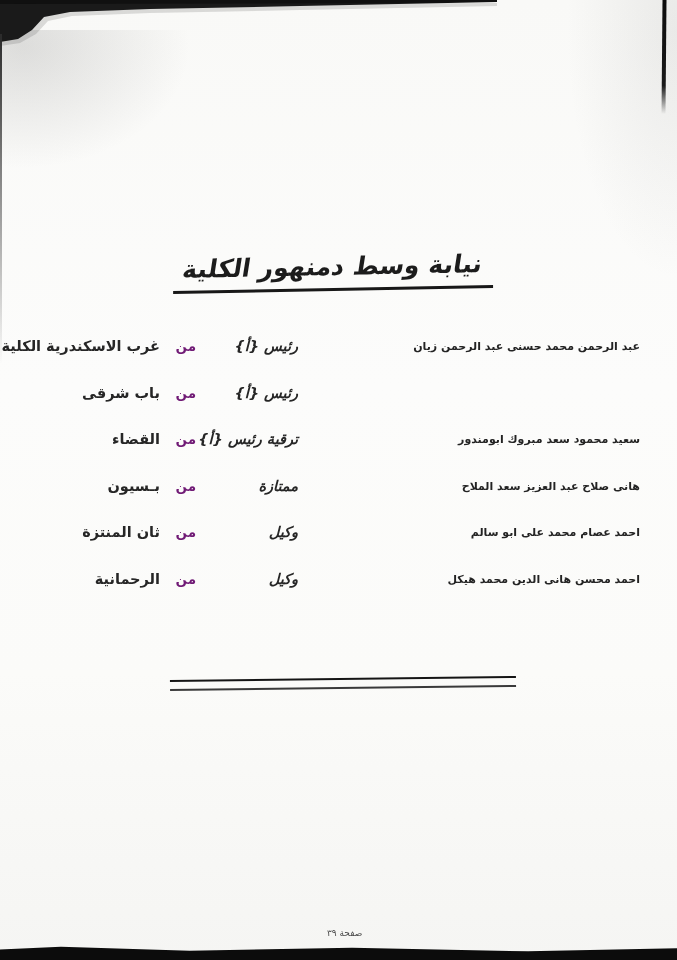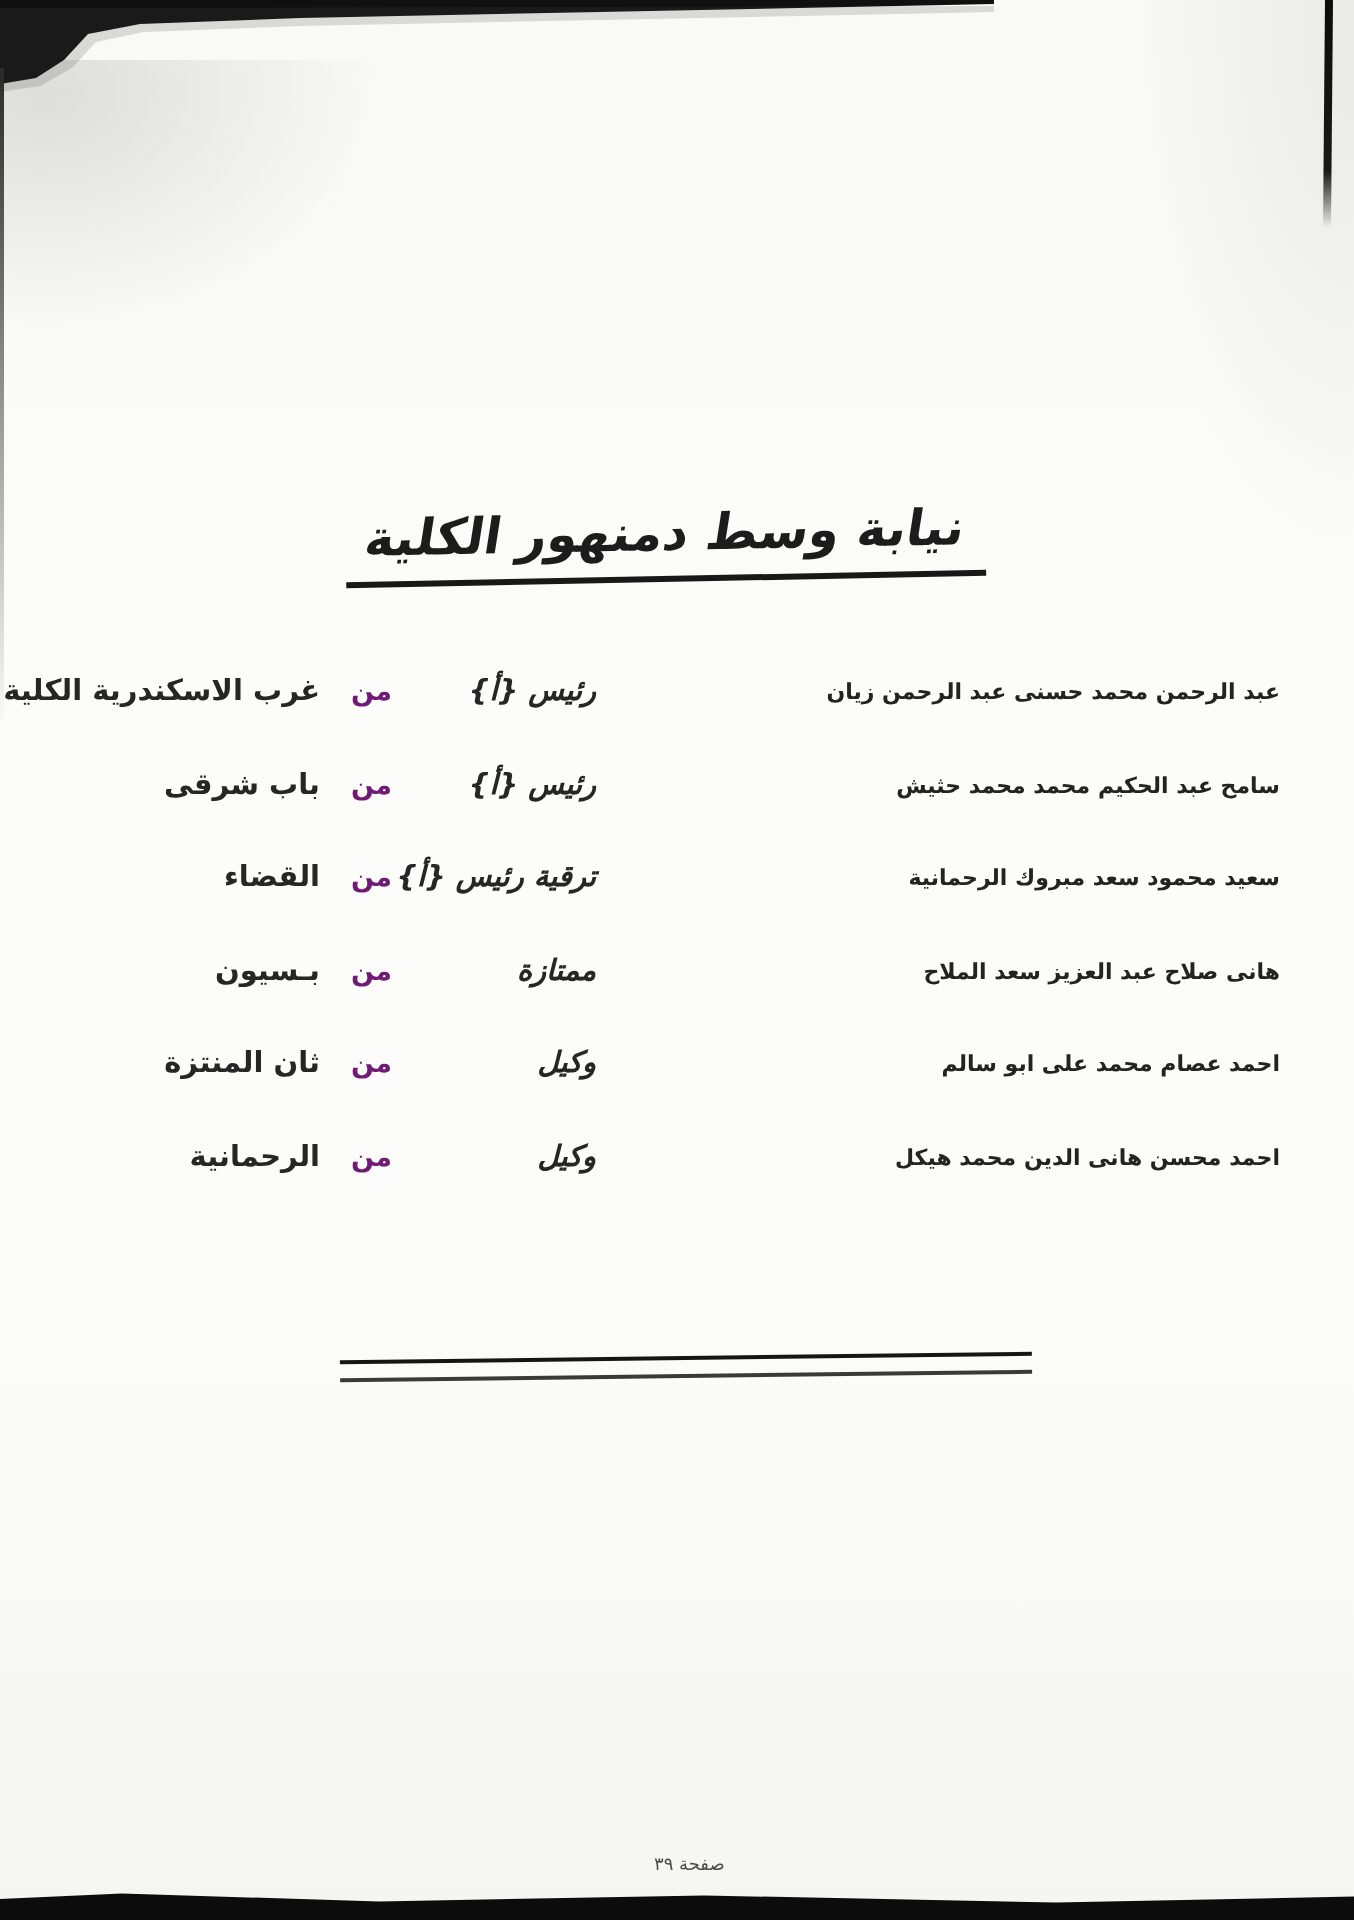--- a/index.html
+++ b/index.html
@@ -97,28 +97,27 @@
   <div class="rows">
 
     <div class="row">
       <div class="cell name">عبد الرحمن محمد حسنى عبد الرحمن زيان</div>
       <div class="cell grade">رئيس {أ}</div>
       <div class="cell from">من</div>
       <div class="cell dest">غرب الاسكندرية الكلية</div>
     </div>
 
     <div class="row">
-      <div class="cell name">سامح عبد الحكيم محمد محمد حثيش</div>
       <div class="cell grade">رئيس {أ}</div>
       <div class="cell from">من</div>
       <div class="cell dest">باب شرقى</div>
     </div>
 
     <div class="row">
-      <div class="cell name">سعيد محمود سعد مبروك الرحمانية</div>
+      <div class="cell name">سعيد محمود سعد مبروك ابومندور</div>
       <div class="cell grade">ترقية رئيس {أ}</div>
       <div class="cell from">من</div>
       <div class="cell dest">القضاء</div>
     </div>
 
     <div class="row">
       <div class="cell name">هانى صلاح عبد العزيز سعد الملاح</div>
       <div class="cell grade">ممتازة</div>
       <div class="cell from">من</div>
       <div class="cell dest">بـسيون</div>

